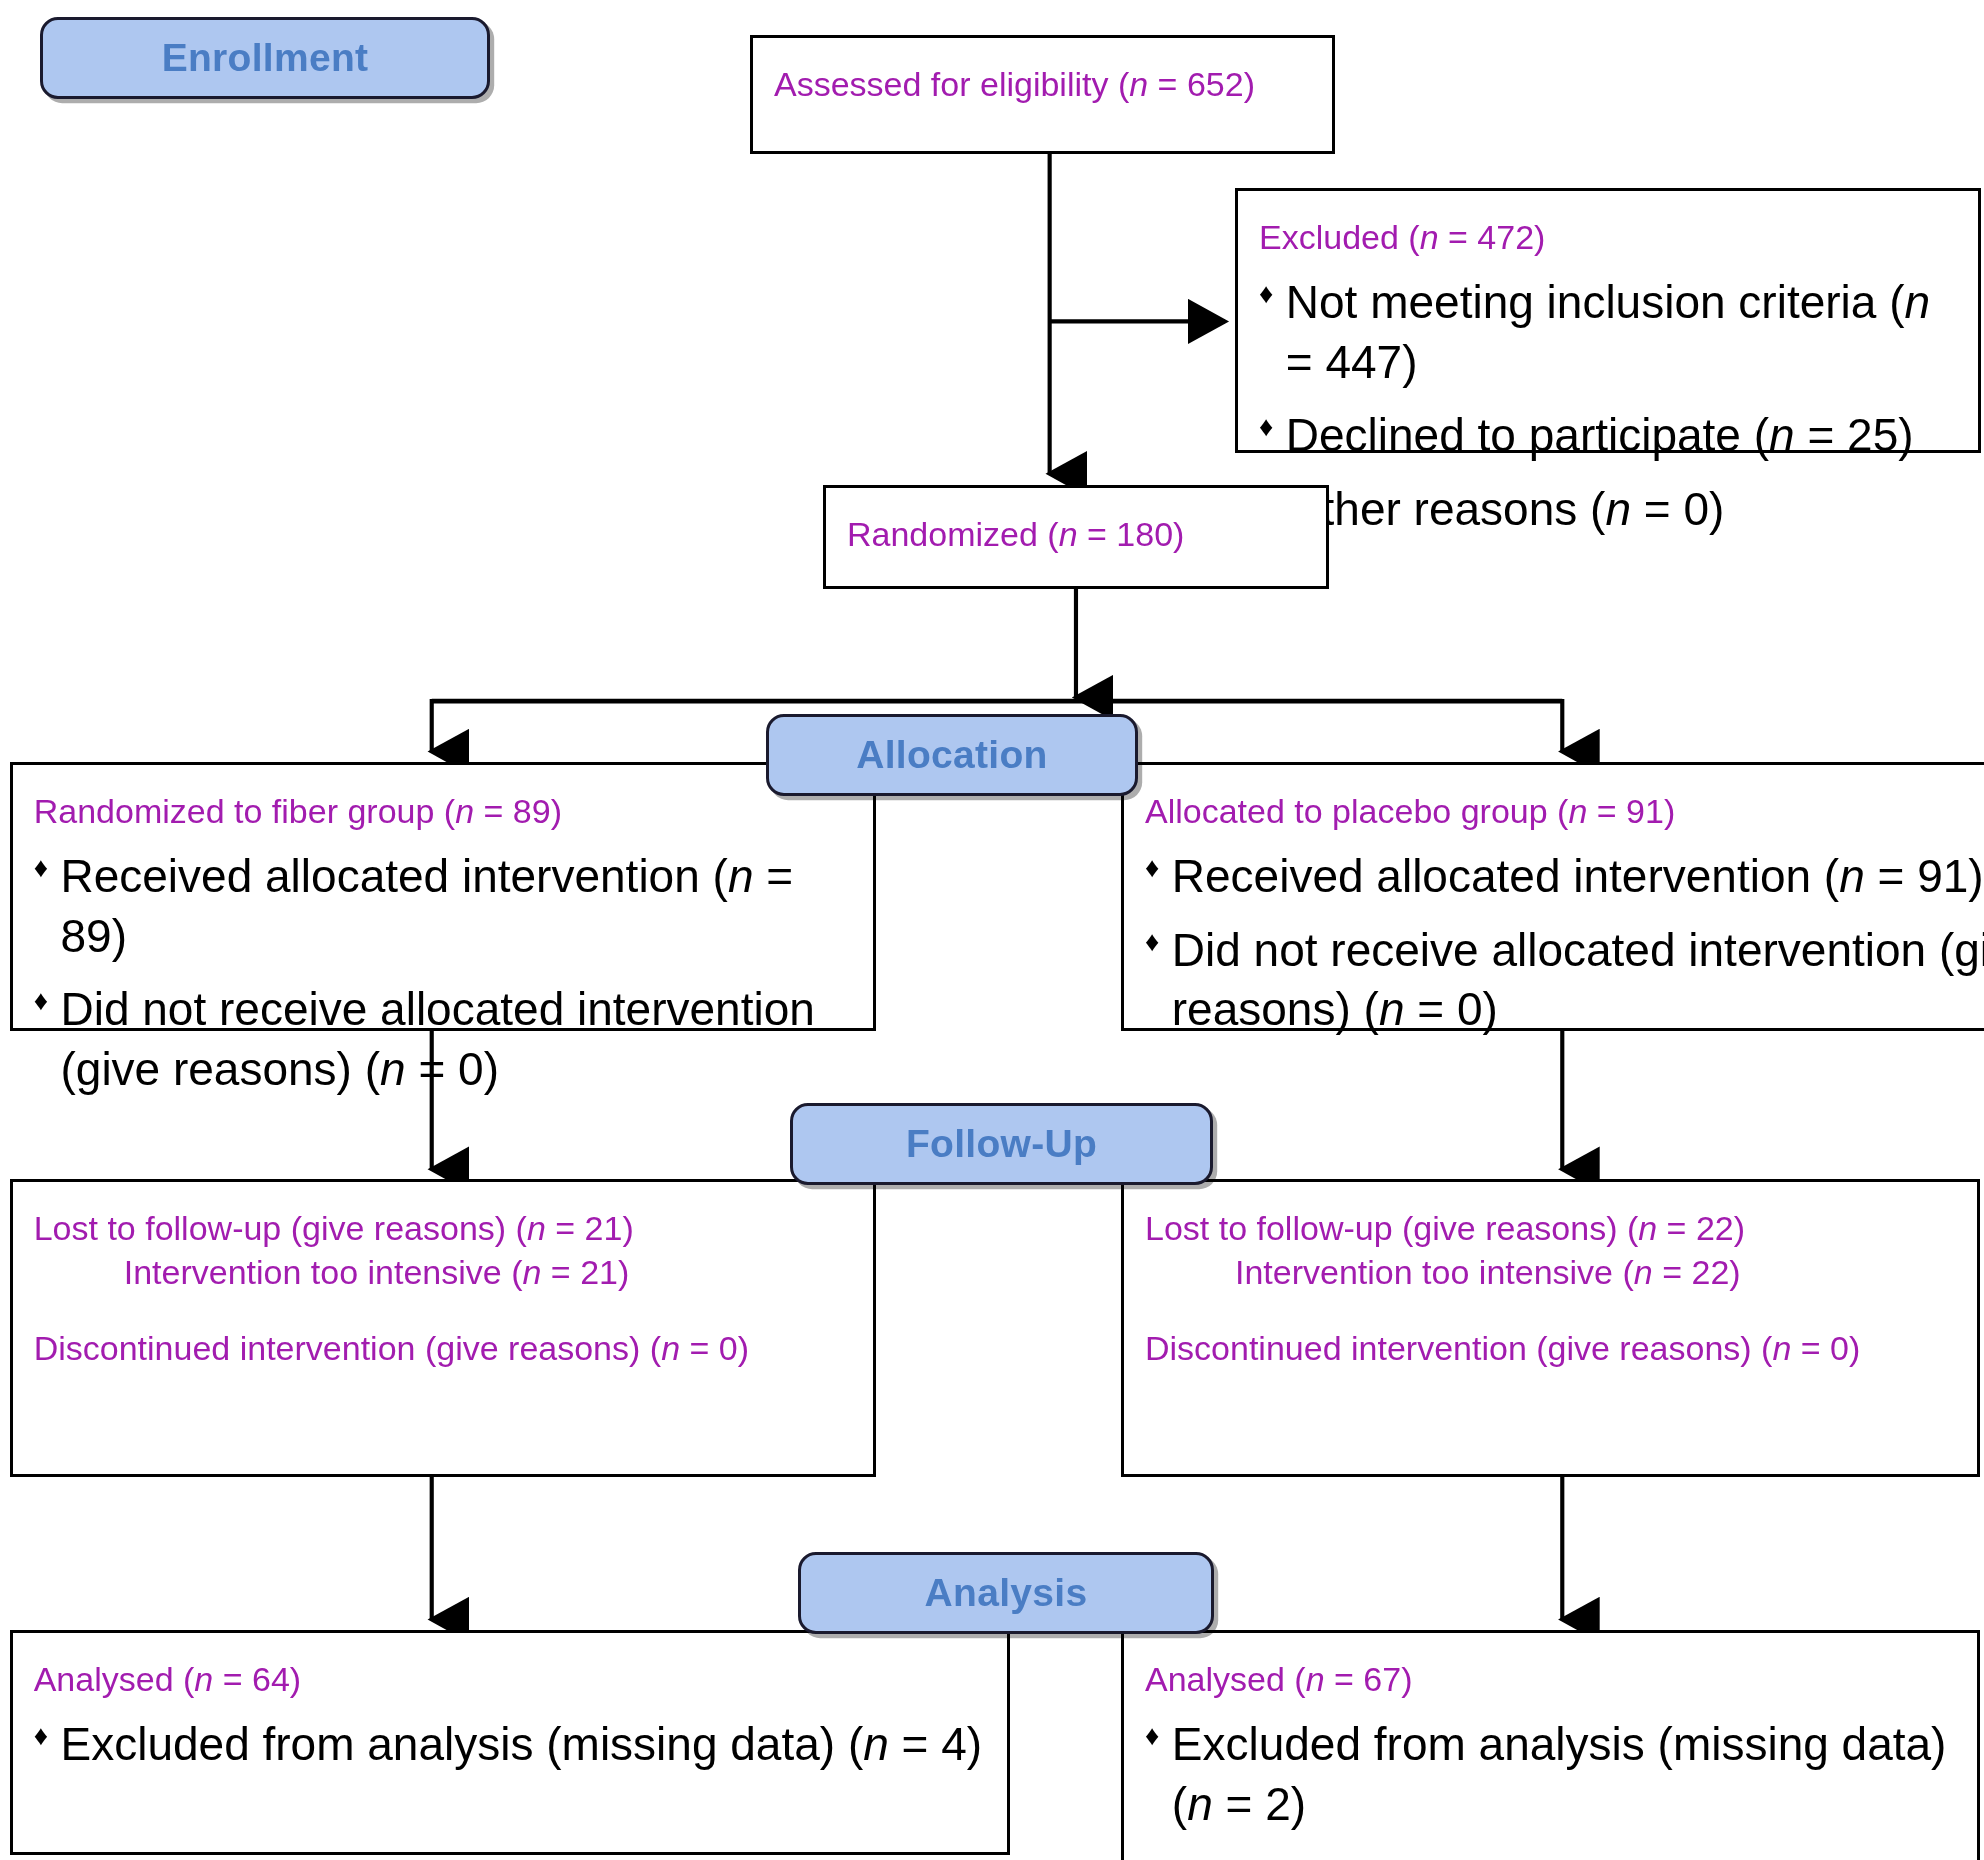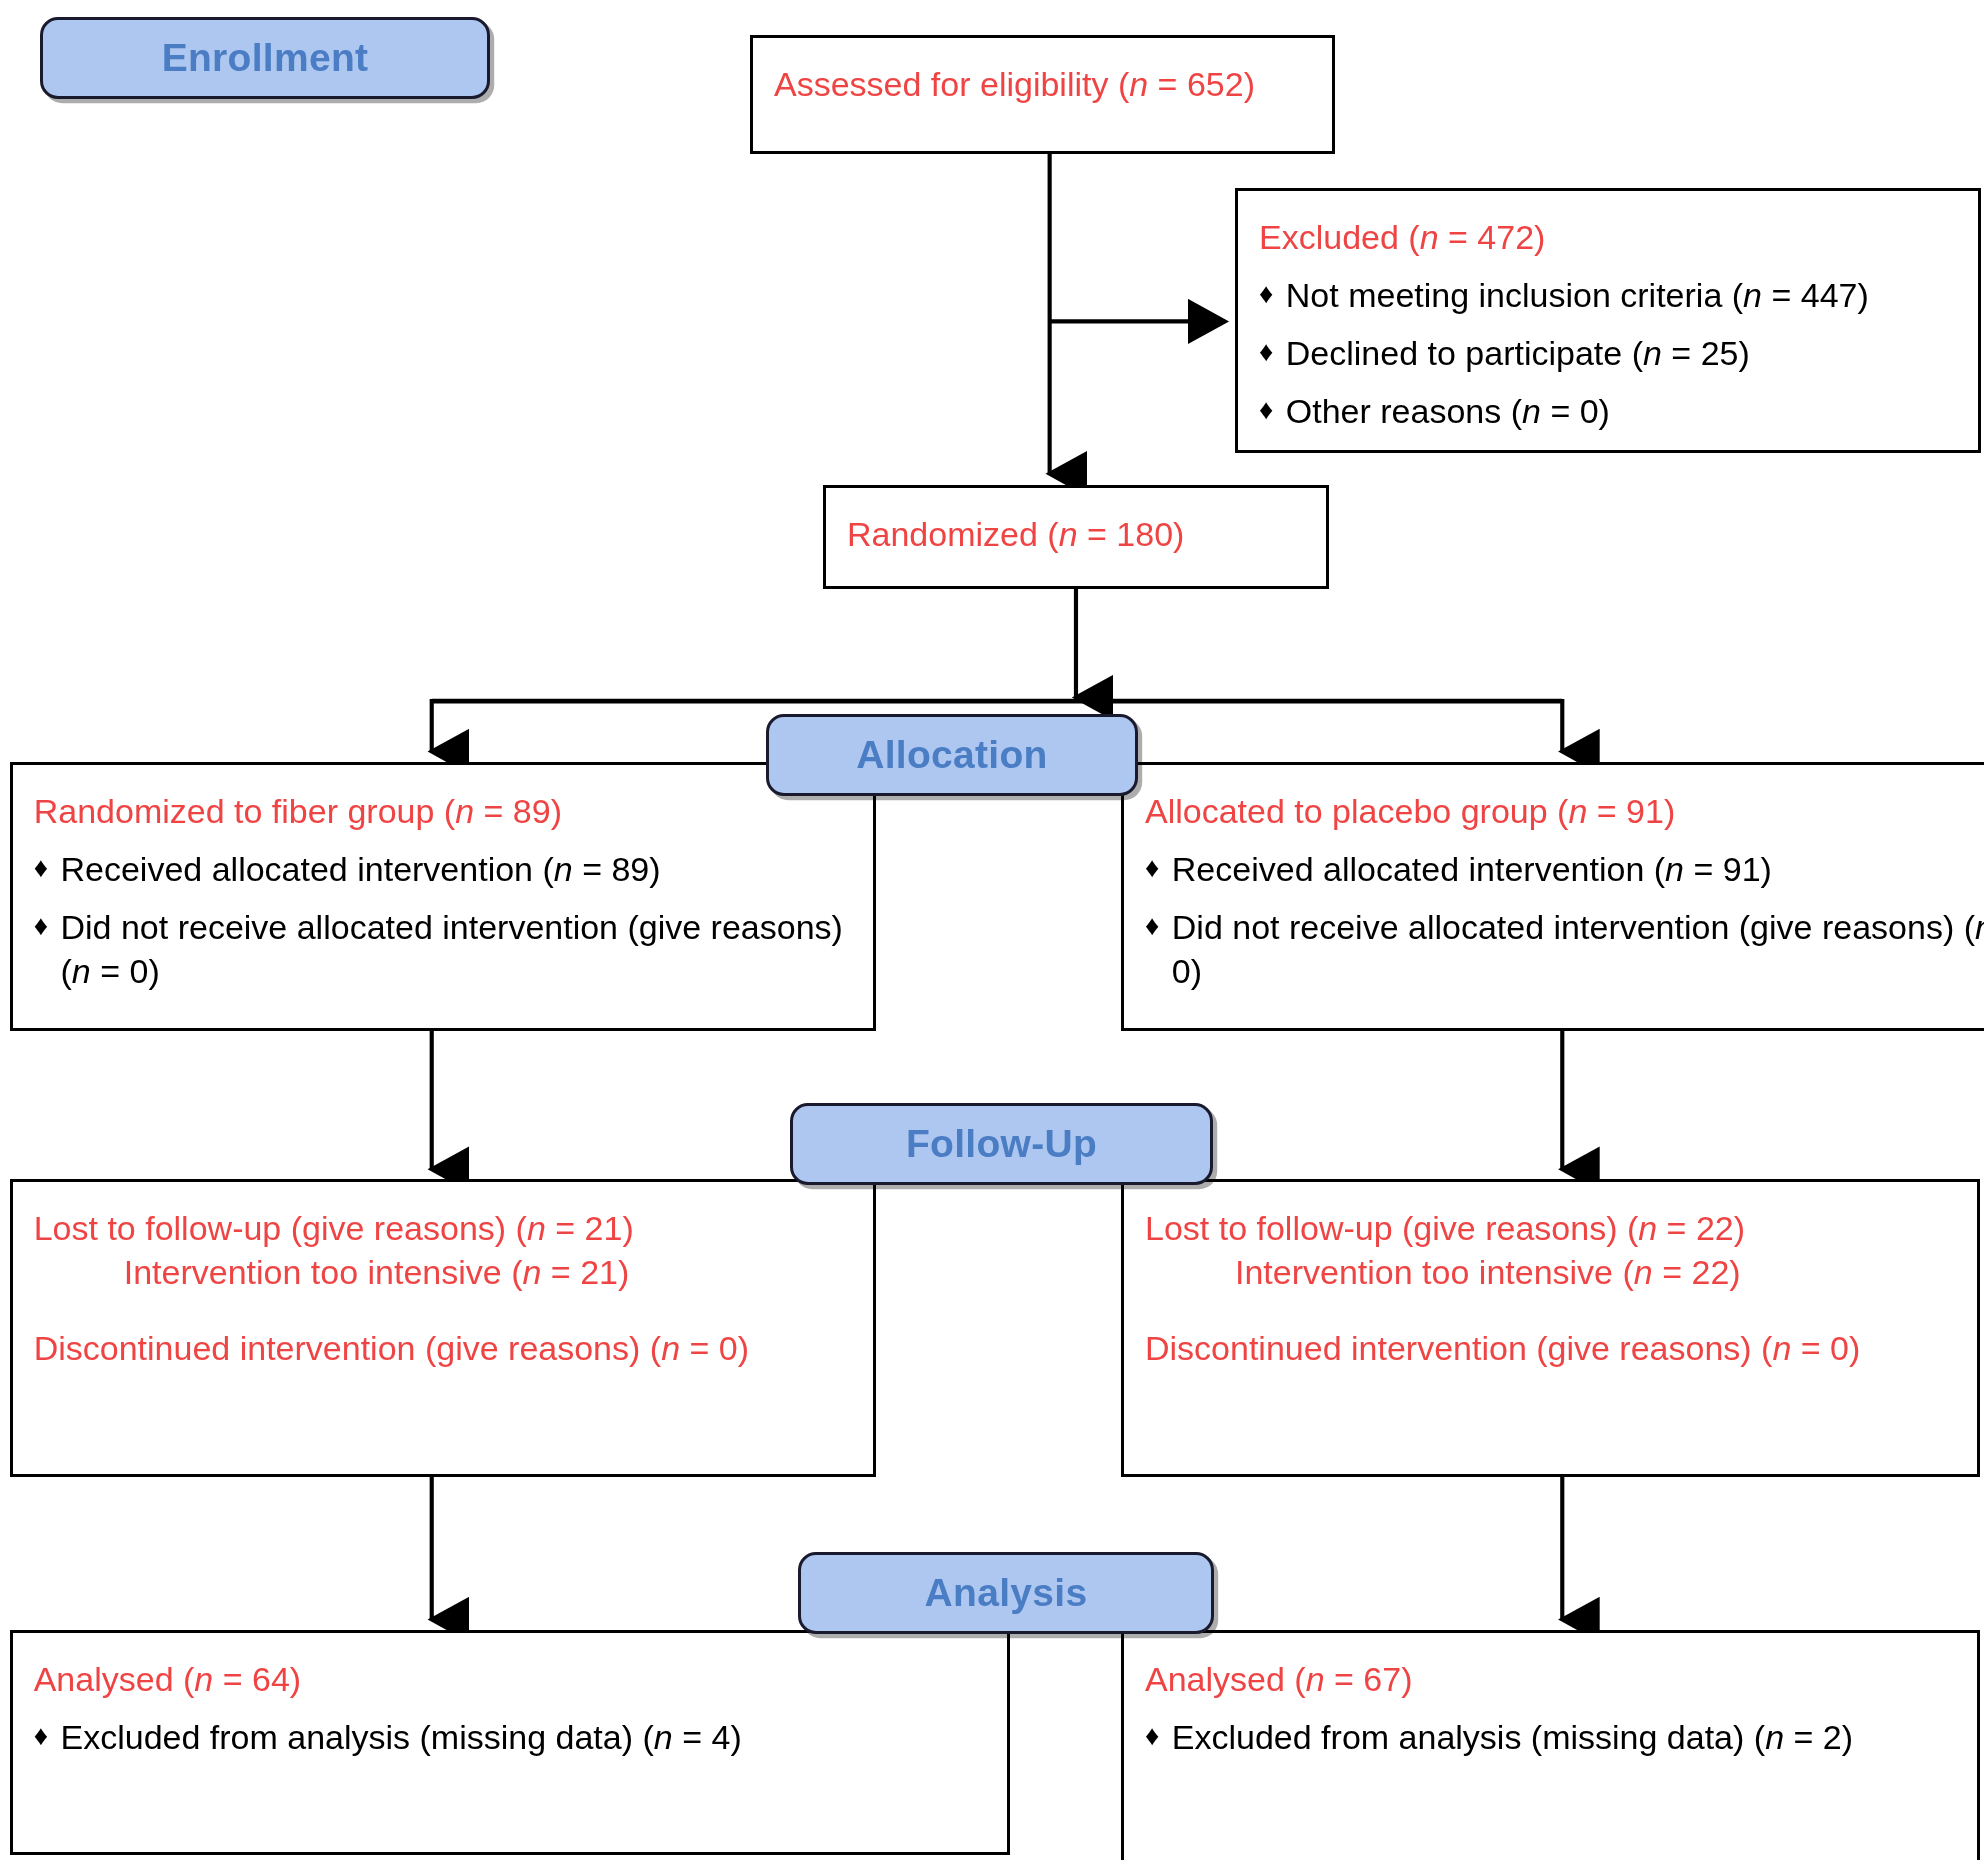--- a/index.html
+++ b/index.html
@@ -33,41 +33,41 @@
     box-sizing: border-box;
     border: 3.5px solid #000000;
     background: #ffffff;
     z-index: 2;
     padding: 23.6px 21px 14px 21px;
   }
   .box p {
     margin: 0;
     font-size: 34px;
     line-height: 1.30;
-    color: #ef4444;
+    color: #a21caf;
     white-space: normal;
   }
   .box p.gap {
     margin-top: 14px;
   }
   .bulleted {
     display: flex;
     align-items: flex-start;
     margin-top: 14px;
   }
   .bulleted .bullet {
     flex: 0 0 auto;
     font-size: 28px;
     line-height: 1.52;
     margin-right: 12.5px;
     color: #000000;
   }
   .bulleted .btext {
     flex: 1 1 auto;
-    font-size: 34px;
+    font-size: 46px;
     line-height: 1.30;
     color: #000000;
   }
   .indent-line {
     margin-top: 32px;
     padding-left: 90px;
     font-size: 34px;
     line-height: 1.30;
   }
   .ital { font-style: italic; }

